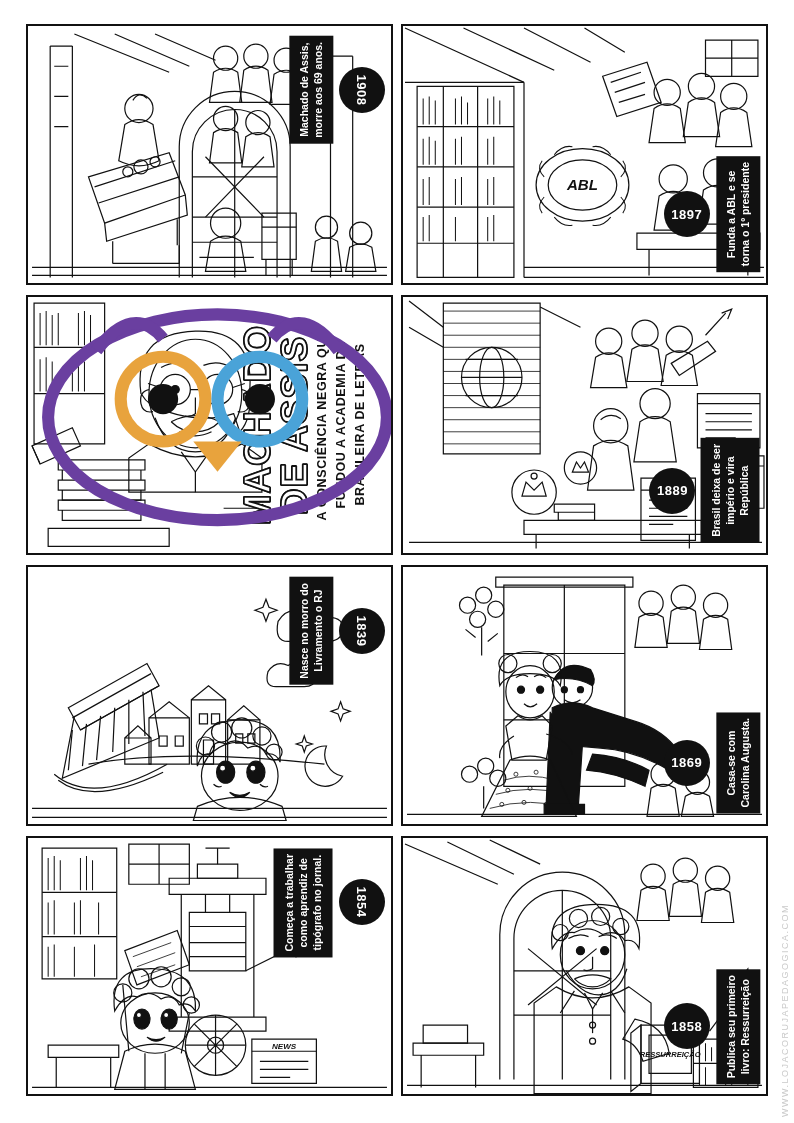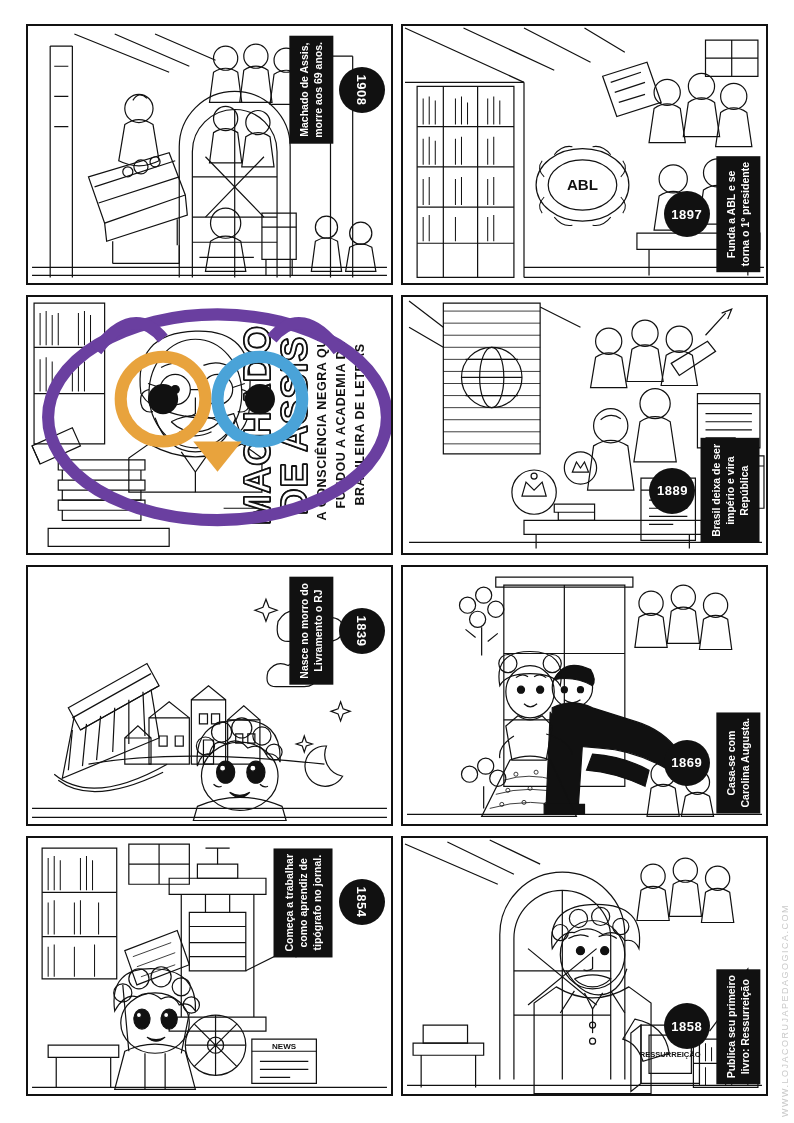--- a/index.html
+++ b/index.html
@@ -40,20 +40,21 @@
     position: relative;
     border: 2px solid #111;
     background: #fff;
     overflow: hidden;
   }
 
   .panel .art {
     position: absolute;
     inset: 0;
     overflow: hidden;
+    font-style: italic;
   }
 
   .panel svg {
     display: block;
     width: 100%;
     height: 100%;
   }
 
   
   .caption {

